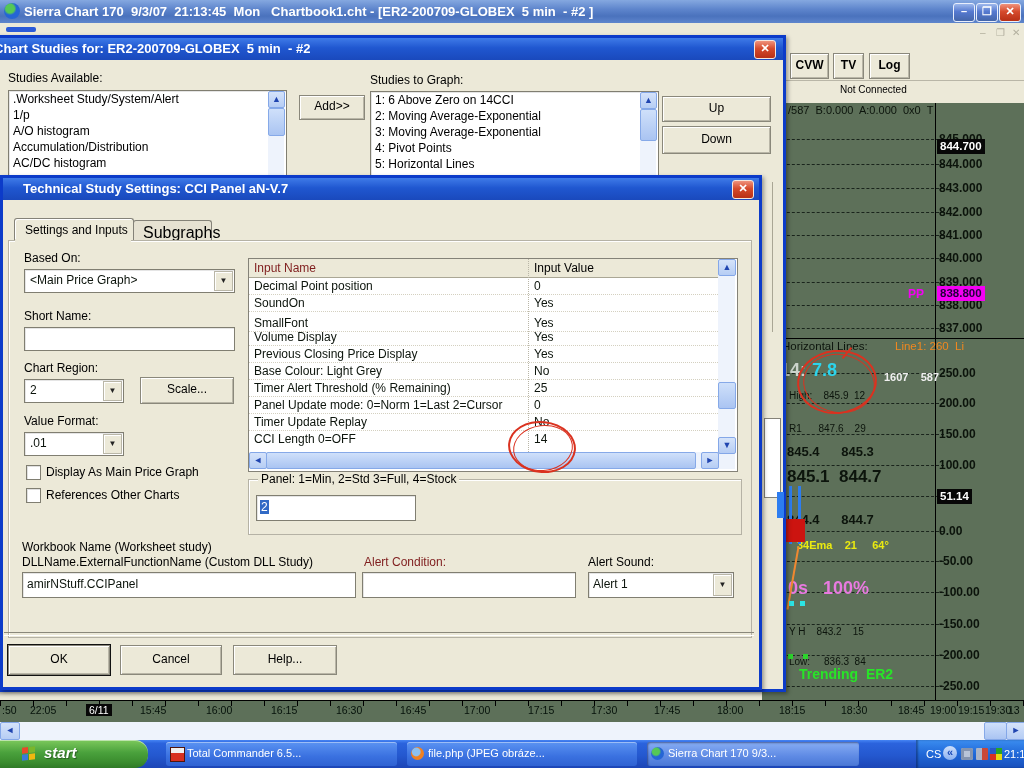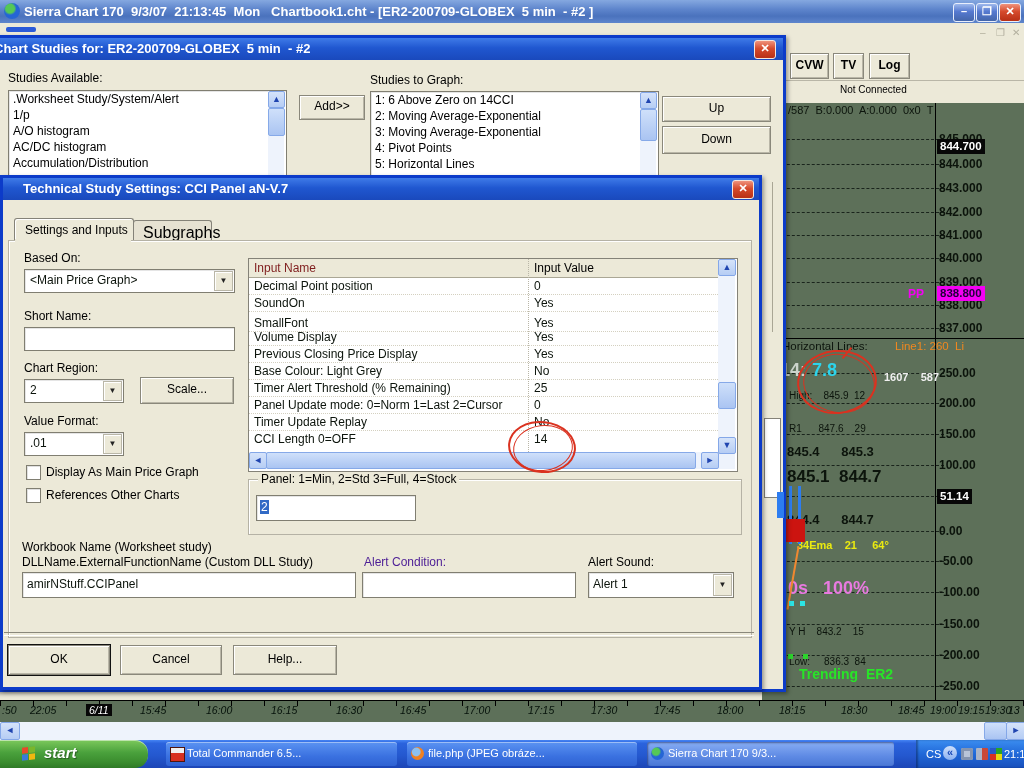--- a/index.html
+++ b/index.html
@@ -39,21 +39,21 @@
   .sb-track{position:absolute;background:#eef3fc;}
   .sb-btn{position:absolute;background:linear-gradient(180deg,#d5e3fa,#b6cdf4);border:1px solid #84a7e8;
     border-radius:2px;color:#2045b0;font-size:9px;text-align:center;line-height:14px;}
   .sb-thumb{position:absolute;background:linear-gradient(180deg,#cfe0fa,#aac4f2);border:1px solid #86a9e8;border-radius:2px;}
   
   .grid1{position:absolute;left:762px;width:182px;height:0;border-top:1px dashed #1a241c;}
   .plab{position:absolute;left:939px;font-weight:600;font-size:12px;line-height:13px;color:#0b130b;white-space:pre;}
   .badge{position:absolute;background:#070707;color:#fff;font-weight:bold;font-size:11.5px;
     line-height:15px;padding:0 3px;white-space:pre;}
   .redcircle{position:absolute;border:2.5px solid #da3220;border-radius:50%;}
-  .timelab{position:absolute;top:704px;font-size:10.5px;color:#05110a;white-space:pre;font-style:italic;}
+  .timelab{position:absolute;top:704px;font-size:10.5px;color:#05110a;white-space:pre;}
   
   .taskbar{left:0;top:740px;width:1024px;height:28px;
     background:linear-gradient(180deg,#4584f4 0%,#2b63dd 12%,#2458cf 55%,#1c45b6 100%);}
   .taskbtn{position:absolute;top:2px;height:24px;border-radius:3px;color:#fff;font-size:11px;
     background:linear-gradient(180deg,#5b93f2,#3a71e0 60%,#2f62d2);box-shadow:inset 0 1px 0 rgba(255,255,255,.4);
     white-space:nowrap;overflow:hidden;}
   .taskbtn .lbl{position:absolute;left:21px;top:5px;}
   .tico{position:absolute;left:4px;top:5px;width:13px;height:13px;}
 </style>
 </head>
@@ -198,22 +198,22 @@
       <span class="dlgtitle" style="left:1px;">Chart Studies for: ER2-200709-GLOBEX  5 min  - #2</span>
       <span class="closebtn" style="right:7px;">✕</span>
     </div>
   </div>
 
   <span class="t" style="left:8px;top:71px;font-size:12px;z-index:3;color:#000;">Studies Available:</span>
   <div class="fld" style="left:8px;top:90px;width:277px;height:120px;z-index:3;">
     <div class="lbitem">.Worksheet Study/System/Alert</div>
     <div class="lbitem">1/p</div>
     <div class="lbitem">A/O histogram</div>
+    <div class="lbitem">Accumulation/Distribution</div>
     <div class="lbitem">AC/DC histogram</div>
-    <div class="lbitem">Accumulation/Distribution</div>
   </div>
   <div class="sb-track" style="left:268px;top:91px;width:16px;height:118px;z-index:3;">
     <div class="sb-btn" style="left:0;top:0;width:15px;height:15px;">▲</div>
     <div class="sb-thumb" style="left:0;top:17px;width:15px;height:26px;"></div>
   </div>
   <div class="btn3d" style="left:299px;top:95px;width:64px;height:23px;line-height:21px;z-index:3;">Add&gt;&gt;</div>
   <span class="t" style="left:370px;top:73px;font-size:12px;z-index:3;color:#000;">Studies to Graph:</span>
   <div class="fld" style="left:370px;top:91px;width:287px;height:120px;z-index:3;">
     <div class="lbitem">1: 6 Above Zero on 14CCI</div>
     <div class="lbitem">2: Moving Average-Exponential</div>
@@ -337,21 +337,21 @@
   <span class="t" style="left:258px;top:472px;font-size:12px;color:#000;background:#ece9d8;padding:0 3px;z-index:5;">Panel: 1=Min, 2=Std 3=Full, 4=Stock</span>
   <div class="fld" style="left:256px;top:495px;width:158px;height:24px;z-index:5;">
     <span class="t" style="left:3px;top:4px;font-size:12px;background:#316ac5;color:#fff;padding:0 1px;">2</span>
   </div>
 
   <span class="t" style="left:22px;top:540px;font-size:12px;color:#000;z-index:5;">Workbook Name (Worksheet study)</span>
   <span class="t" style="left:22px;top:555px;font-size:12px;color:#000;z-index:5;">DLLName.ExternalFunctionName (Custom DLL Study)</span>
   <div class="fld" style="left:22px;top:572px;width:332px;height:24px;z-index:5;">
     <span class="t" style="left:4px;top:4px;font-size:12px;">amirNStuff.CCIPanel</span>
   </div>
-  <span class="t" style="left:364px;top:555px;font-size:12px;color:#4c1d95;z-index:5;">Alert Condition:</span>
+  <span class="t" style="left:364px;top:555px;font-size:12px;color:#7f1d1d;z-index:5;">Alert Condition:</span>
   <div class="fld" style="left:362px;top:572px;width:212px;height: 24px;z-index:5;">
     <span class="t" style="left:4px;top:4px;font-size:12px;"></span>
   </div>
   <span class="t" style="left:588px;top:555px;font-size:12px;color:#000;z-index:5;">Alert Sound:</span>
   <div class="fld" style="left:588px;top:572px;width:144px;height:24px;z-index:5;">
     <span class="t" style="left:4px;top:4px;font-size:12px;">Alert 1</span>
     <span class="ddbtn" style="line-height:20px;">▼</span>
   </div>
   <div class="abs" style="left:4px;top:632px;width:750px;height:2px;border-top:1px solid #8a887b;border-bottom:1px solid #fff;z-index:5;"></div>
   <div class="btn3d" style="left:8px;top:645px;width:100px;height:28px;line-height:26px;box-shadow:0 0 0 1px #111,inset 1px 1px 0 #fff,inset -1px -1px 0 #b9b6a7;z-index:5;">OK</div>
@@ -375,21 +375,21 @@
       <span class="abs" style="left:44px;top:4px;color:#fff;font-weight:bold;font-style:italic;font-size:15px;text-shadow:1px 1px 1px rgba(0,0,0,.4);">start</span>
     </div>
     <div class="taskbtn" style="left:166px;width:231px;">
       <span class="tico" style="background:linear-gradient(180deg,#f0f0f0 0 38%,#d83020 38%);border:1px solid #50150d;"></span>
       <span class="lbl">Total Commander 6.5...</span>
     </div>
     <div class="taskbtn" style="left:407px;width:230px;">
       <span class="tico" style="border-radius:50%;background:radial-gradient(circle at 40% 38%, #8cc0f0 0 34%, #f08020 44% 82%, #b85810);"></span>
       <span class="lbl">file.php (JPEG obráze...</span>
     </div>
-    <div class="taskbtn" style="left:647px;width:235px;background:linear-gradient(180deg,#88aef4,#5e8ae4 60%,#4a77d6);box-shadow:inset 1px 1px 2px rgba(0,0,40,.45);padding-left:12px;">
+    <div class="taskbtn" style="left:647px;width:212px;background:linear-gradient(180deg,#88aef4,#5e8ae4 60%,#4a77d6);box-shadow:inset 1px 1px 2px rgba(0,0,40,.45);">
       <span class="tico" style="border-radius:50%;background:radial-gradient(circle at 38% 35%, #55c855 0 30%, #2565d5 45% 75%, #113e92);"></span>
       <span class="lbl">Sierra Chart 170  9/3...</span>
     </div>
     <div class="abs" style="left:916px;top:0;width:108px;height:28px;background:linear-gradient(180deg,#3b8df0 0%,#2068d8 50%,#1850bc 100%);box-shadow:inset 2px 0 2px rgba(0,0,30,.35);">
       <span class="abs" style="left:10px;top:8px;color:#fff;font-size:11px;">CS</span>
       <span class="abs" style="left:27px;top:6px;width:14px;height:14px;border-radius:50%;background:linear-gradient(180deg,#cfe0fa,#8ab0f0);color:#1a4ab8;font-weight:bold;font-size:11px;text-align:center;line-height:13px;">«</span>
       <span class="abs" style="left:45px;top:8px;width:12px;height:12px;border-radius:2px;background:#b8c4d8;box-shadow:inset 0 0 0 3px #8494b0;"></span>
       <span class="abs" style="left:60px;top:8px;width:12px;height:12px;border-radius:1px;background:linear-gradient(90deg,#aab4c8 0 50%,#c84838 50%);"></span>
       <span class="abs" style="left:74px;top:8px;width:12px;height:12px;background:conic-gradient(#28a428 0 25%, #e8d810 0 50%, #d83020 0 75%, #2858c8 0);"></span>
       <span class="abs" style="left:88px;top:8px;color:#fff;font-size:11px;white-space:pre;">21:13</span>

